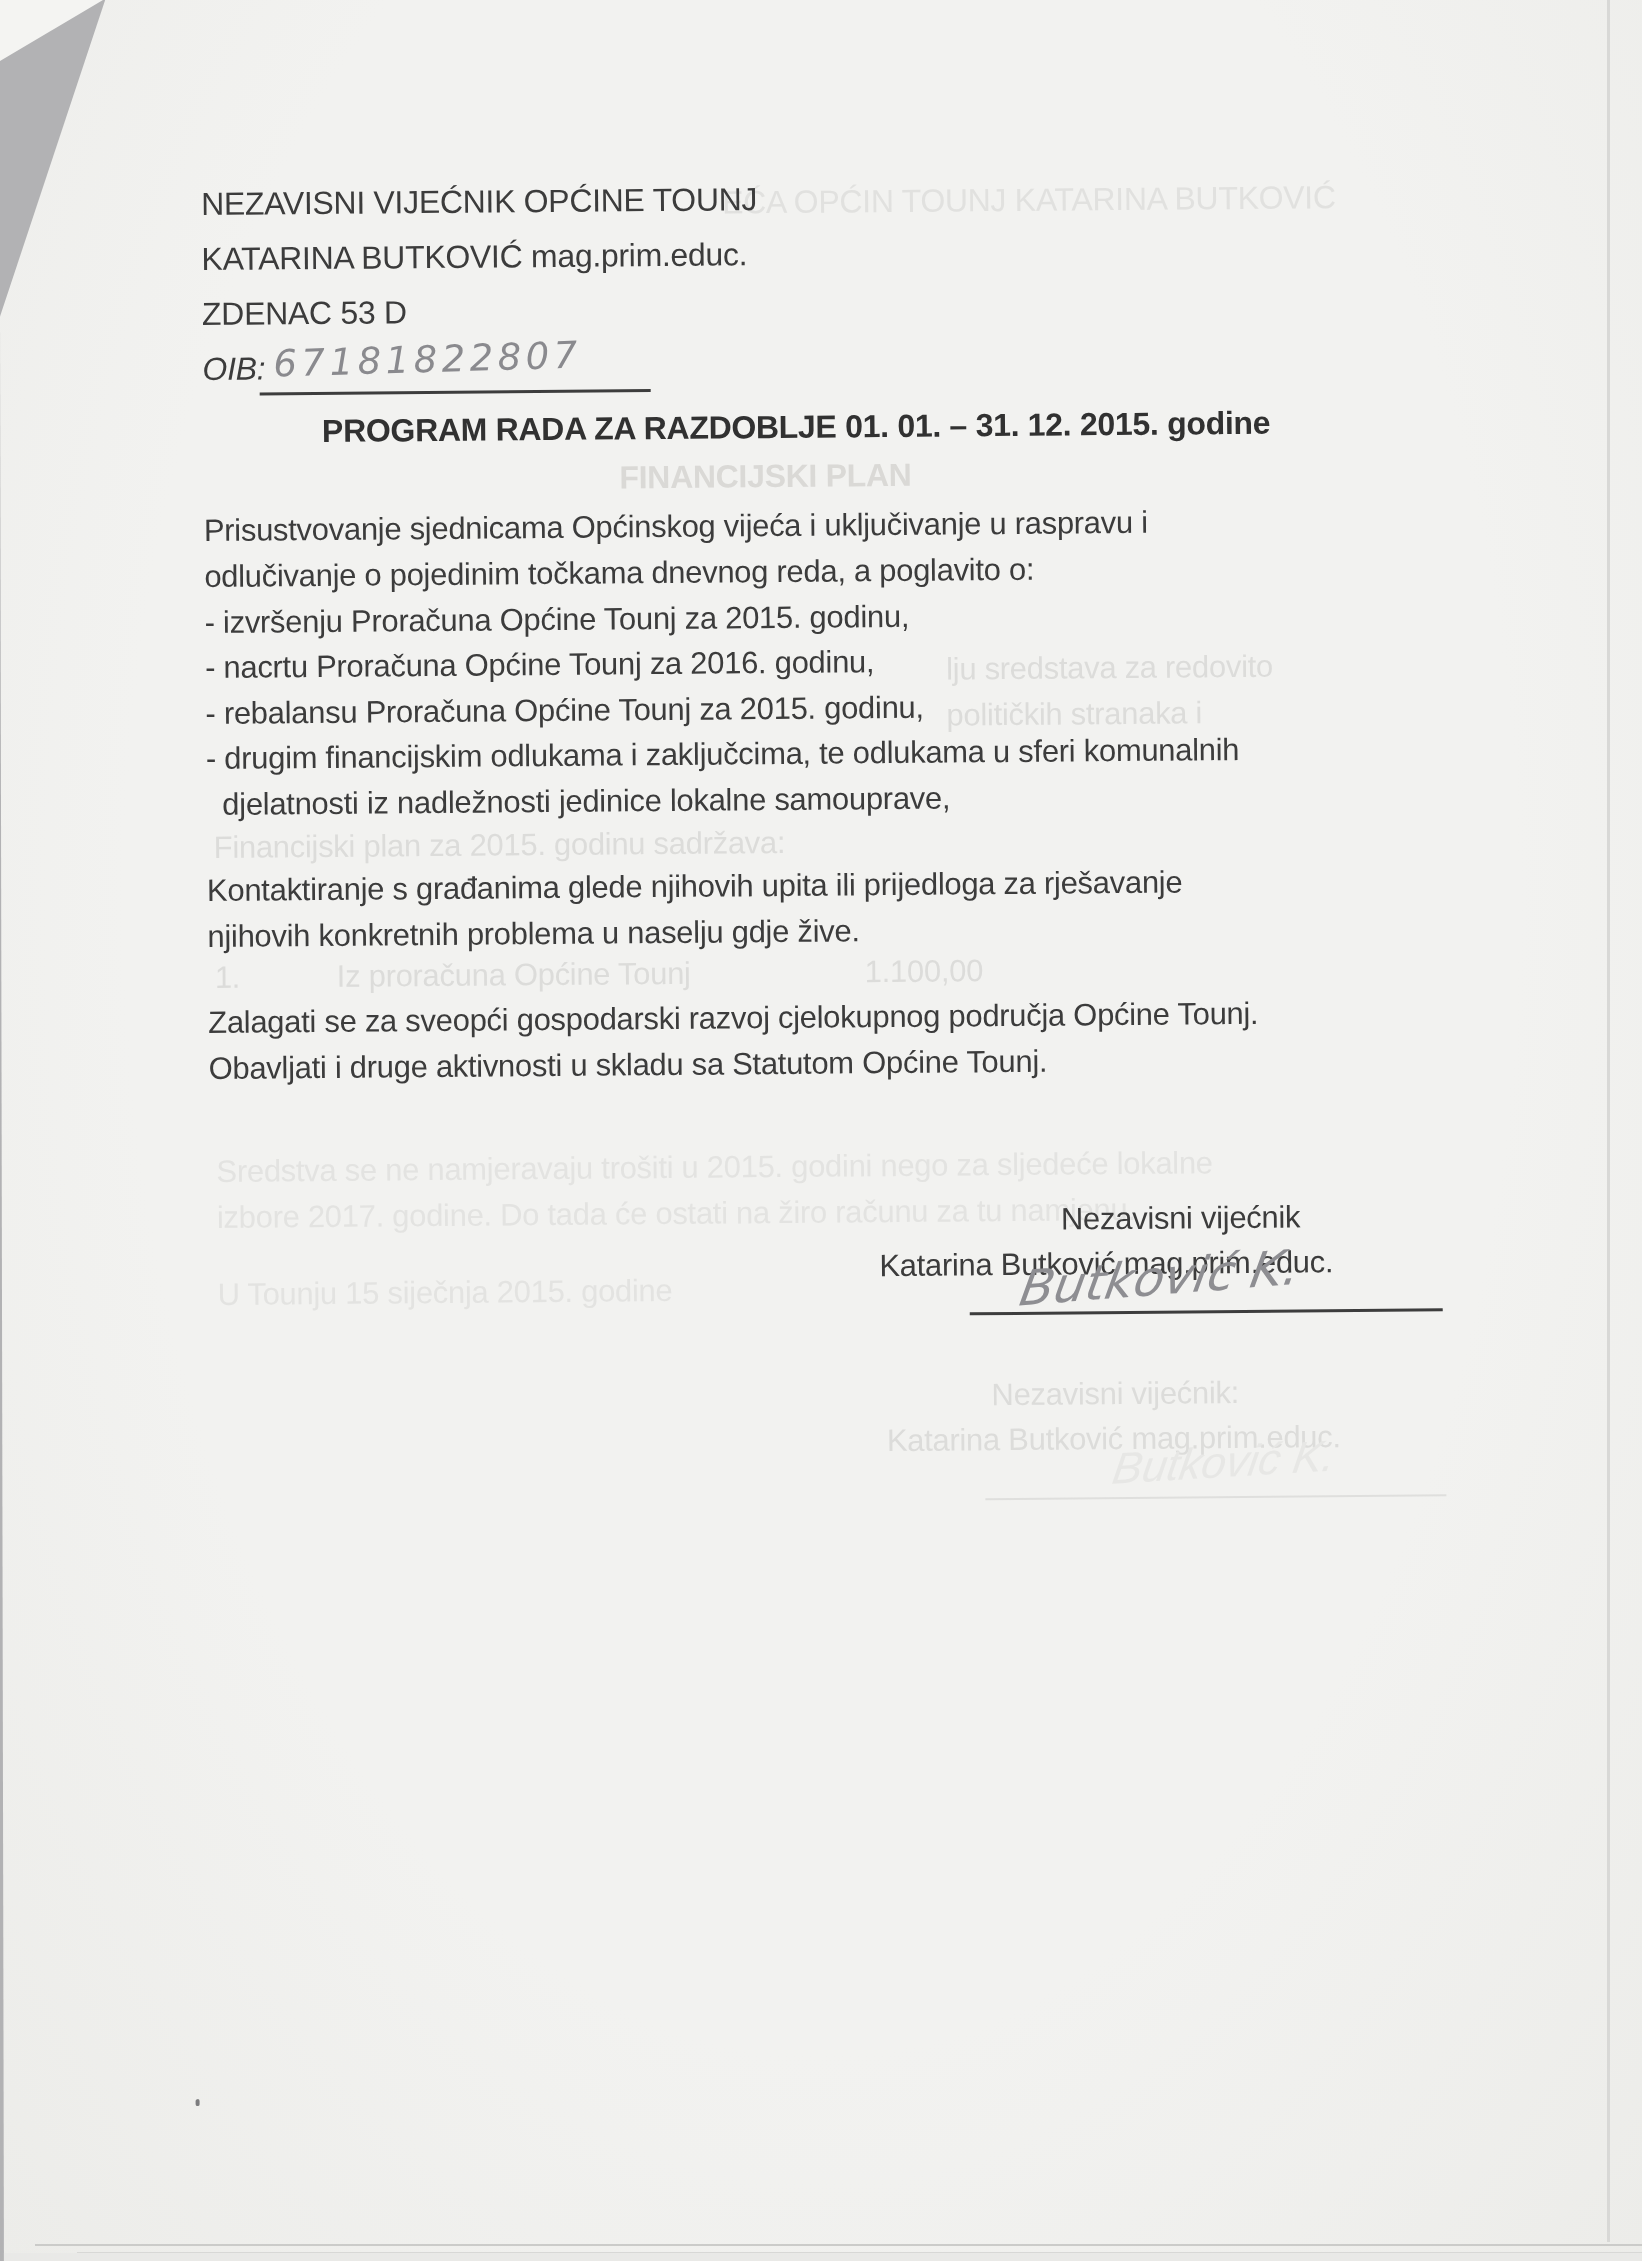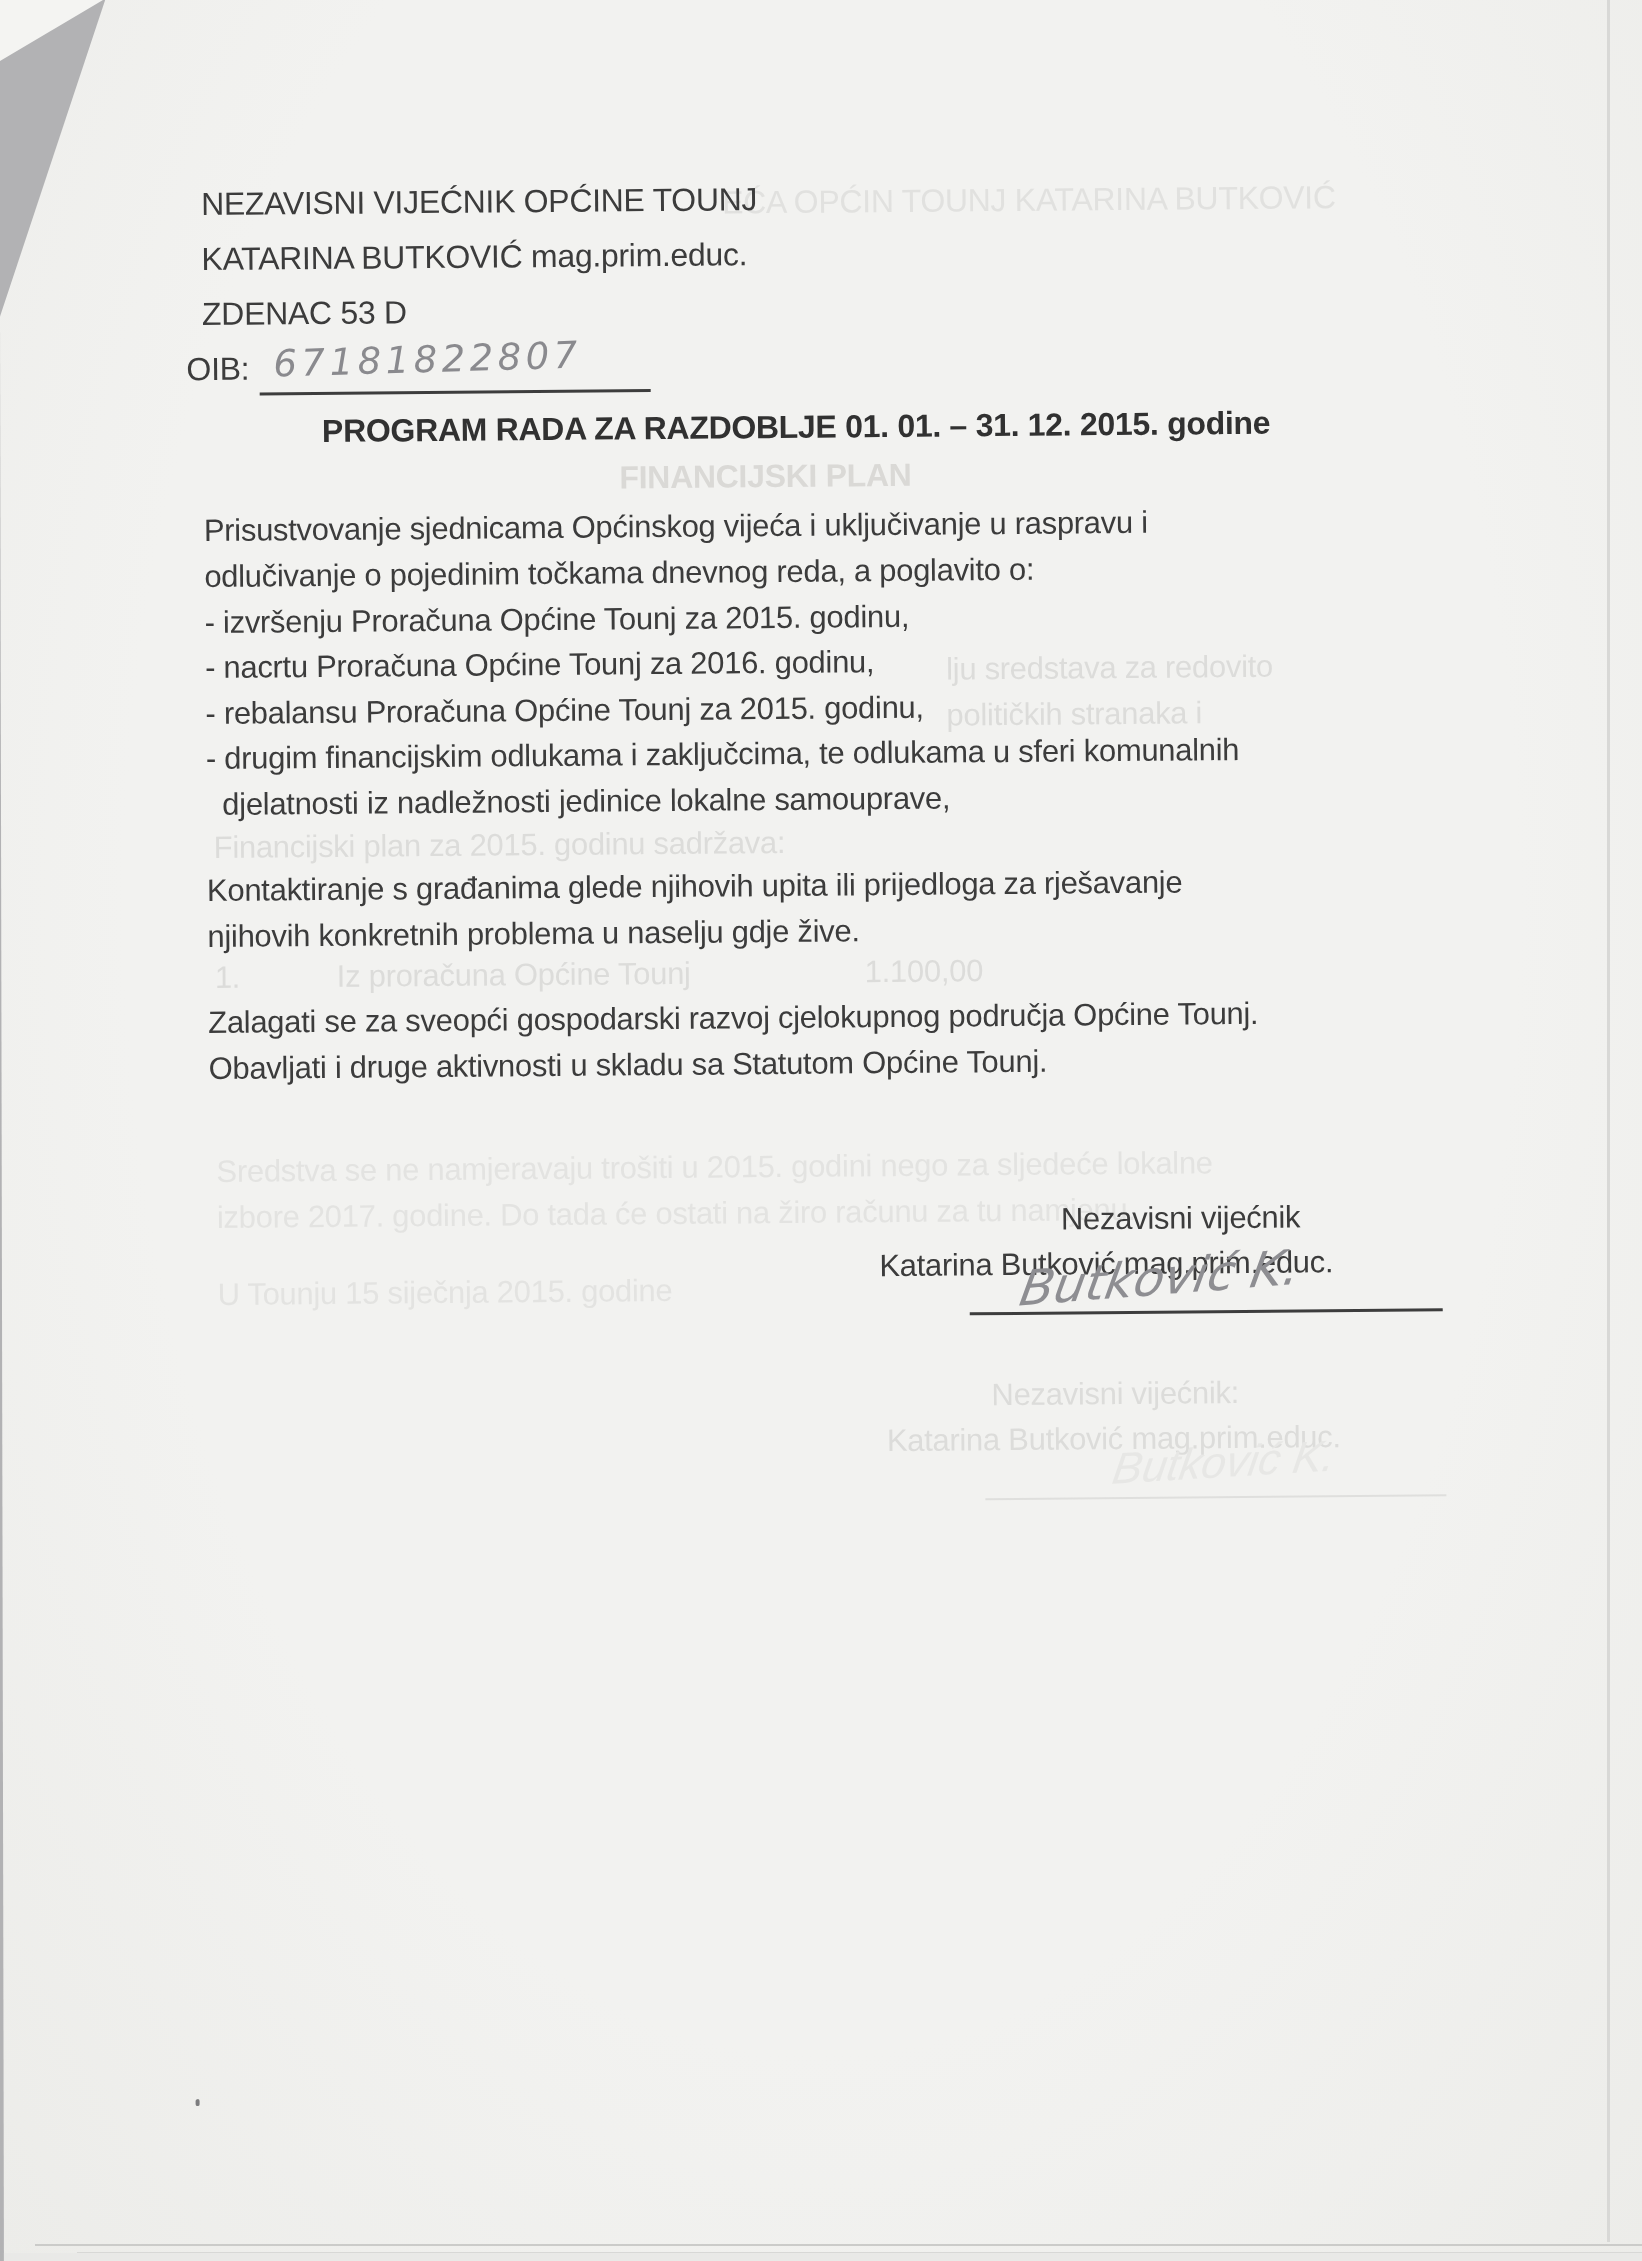--- a/index.html
+++ b/index.html
@@ -62,21 +62,21 @@
       <div class="bleed lightest" style="left:213px;top:1202px;">izbore 2017. godine. Do tada će ostati na žiro računu za tu namjenu.</div>
       <div class="bleed lightest" style="left:213px;top:1279px;">U Tounju 15 siječnja 2015. godine</div>
       <div class="bleed" style="left:986px;top:1386px;">Nezavisni vijećnik:</div>
       <div class="bleed" style="left:881px;top:1431px;">Katarina Butković mag.prim.educ.</div>
       <div class="sig-echo" style="left:1108px;top:1446px;">Butković K.</div>
       <div class="bleed-rule" style="left:979px;top:1505px;width:461px;"></div>
 
       <div class="t head" style="left:206px;top:188px;">NEZAVISNI VIJEĆNIK OPĆINE TOUNJ</div>
       <div class="t head" style="left:206px;top:243px;">KATARINA BUTKOVIĆ mag.prim.educ.</div>
       <div class="t head" style="left:206px;top:298px;">ZDENAC 53 D</div>
-      <div class="t head" style="left:190px;top:353px;">OIB:</div>
+      <div class="t head" style="left:206px;top:353px;font-style:italic;">OIB:</div>
       <div class="hand oib-hand" style="left:277px;top:340px;">67181822807</div>
       <div class="rule" style="left:263px;top:393px;width:391px;height:3.2px;"></div>
 
       <div class="t title" style="left:325px;top:416px;">PROGRAM RADA ZA RAZDOBLJE 01. 01. – 31. 12. 2015. godine</div>
 
       <div class="t" style="left:206px;top:515px;">Prisustvovanje sjednicama Općinskog vijeća i uključivanje u raspravu i</div>
       <div class="t" style="left:206px;top:561px;">odlučivanje o pojedinim točkama dnevnog reda, a poglavito o:</div>
       <div class="t" style="left:206px;top:607px;">- izvršenju Proračuna Općine Tounj za 2015. godinu,</div>
       <div class="t" style="left:206px;top:652px;">- nacrtu Proračuna Općine Tounj za 2016. godinu,</div>
       <div class="t" style="left:206px;top:698px;">- rebalansu Proračuna Općine Tounj za 2015. godinu,</div>

